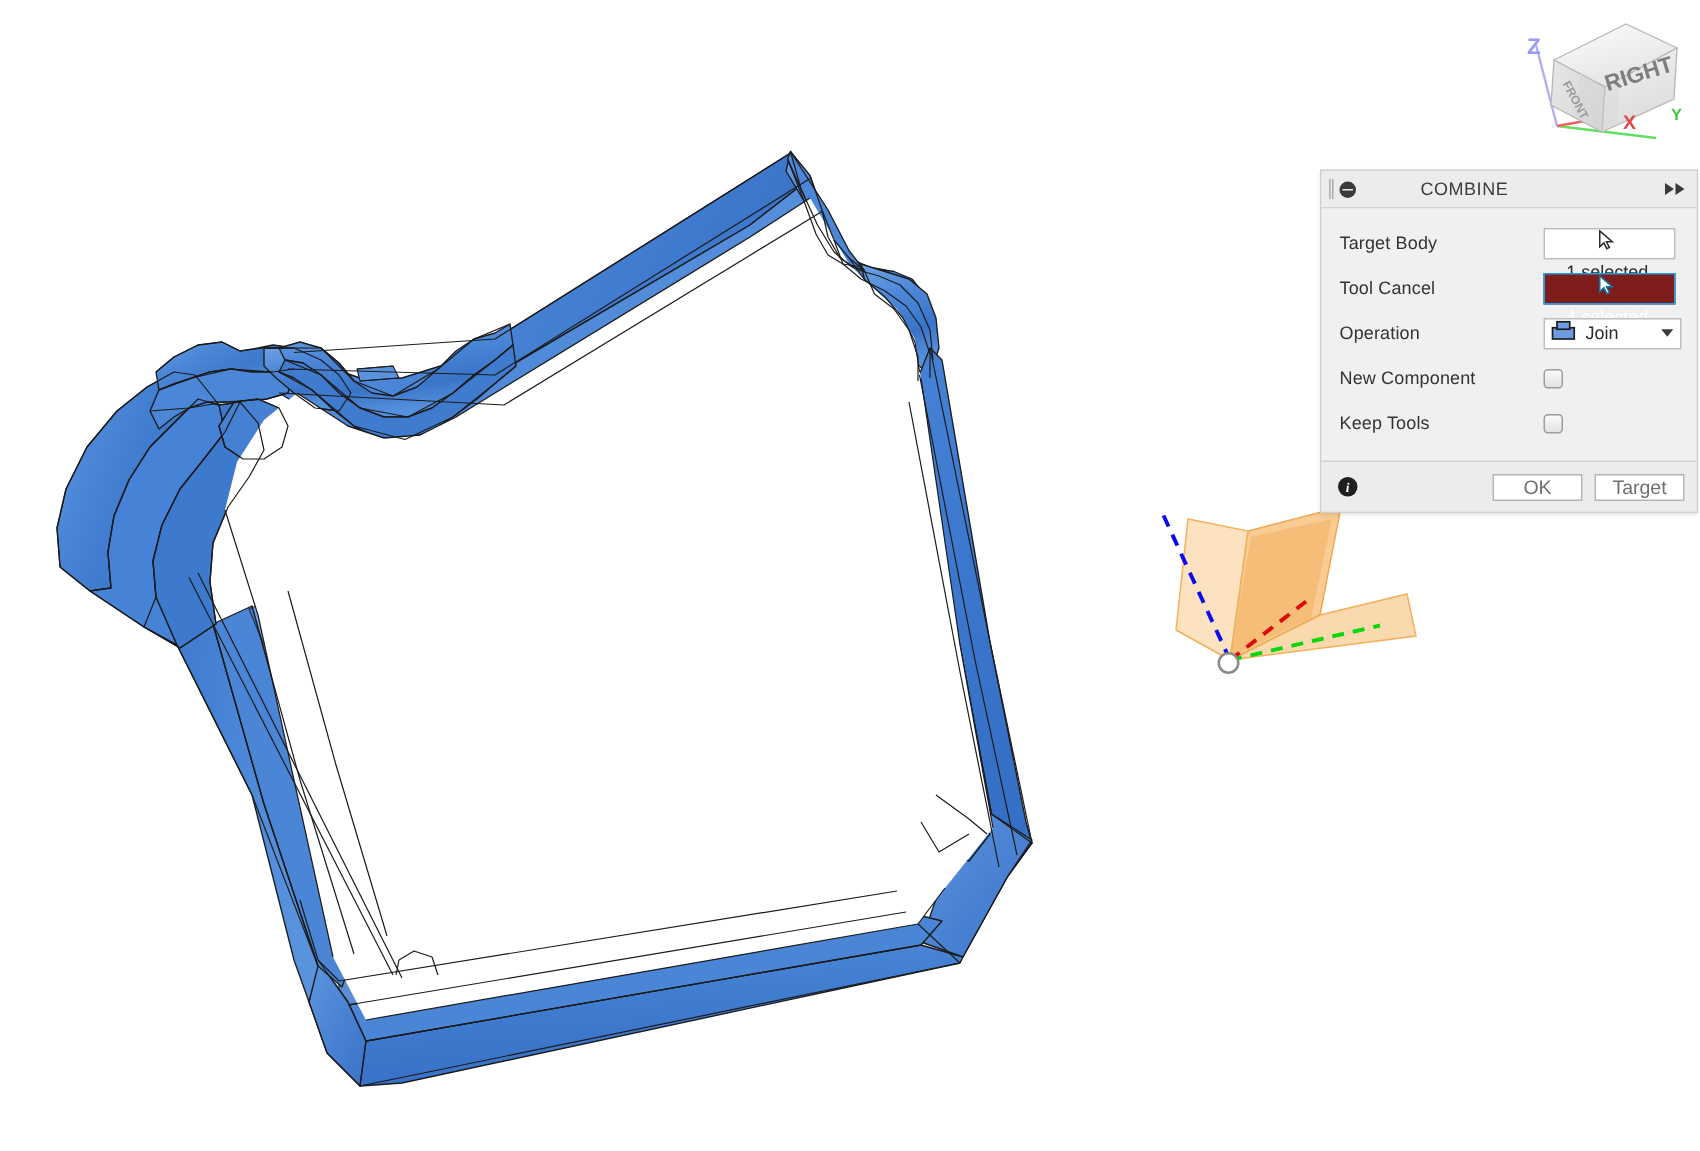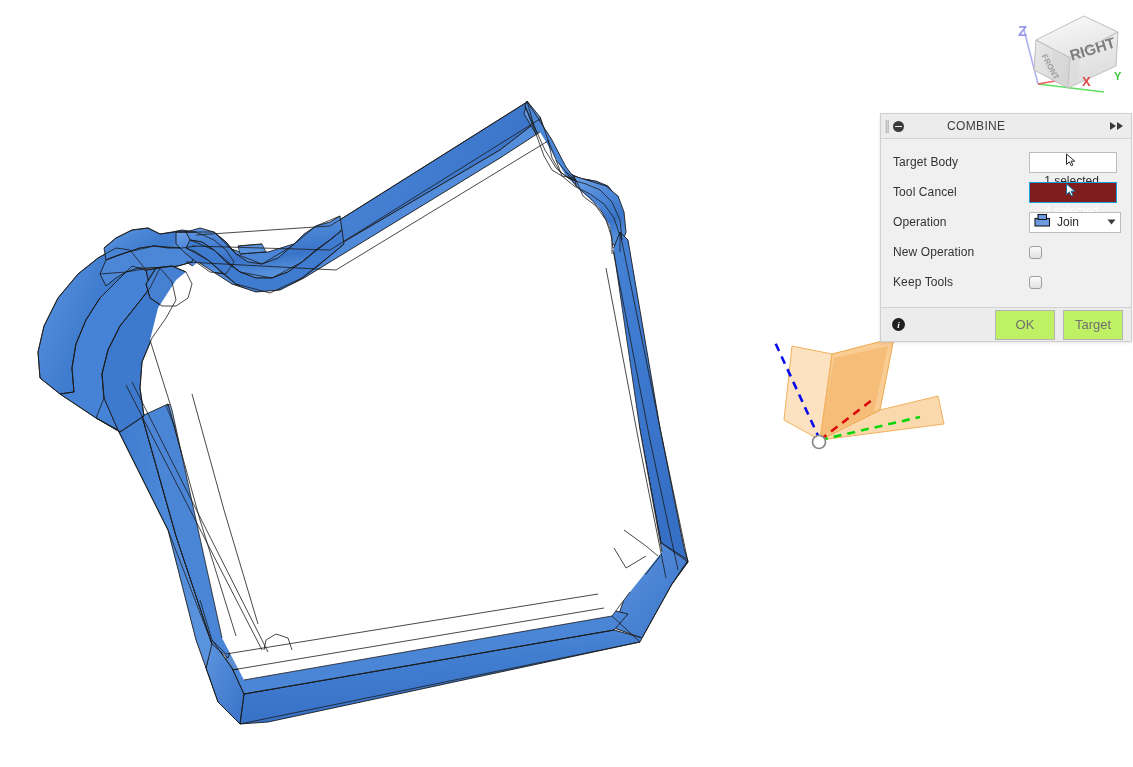--- a/index.html
+++ b/index.html
@@ -196,24 +196,24 @@
     font-style: italic;
     display: flex;
     align-items: center;
     justify-content: center;
     font-family: "Liberation Serif", serif;
     cursor: pointer;
     flex: 0 0 auto;
   }
   .footer-spacer { flex: 1 1 auto; }
   .btn {
-    height: 30px;
+    height: 18px;
     min-width: 60px;
     box-sizing: border-box;
-    background: #bef264;
+    background: #ffffff;
     border: 1px solid #b4b4b4;
     color: #707070;
     font-size: 13px;
     font-family: "Liberation Sans", sans-serif;
     display: flex;
     align-items: center;
     justify-content: center;
     cursor: pointer;
     margin-left: 8px;
   }
@@ -584,21 +584,21 @@
         <span class="combo-value">Join</span>
         <span class="combo-caret">
           <svg width="9" height="6" viewBox="0 0 9 6">
             <polygon points="0.5,0.5 8.5,0.5 4.5,5.5" fill="#3a3a3a"></polygon>
           </svg>
         </span>
       </span>
     </div>
 
     <div class="row">
-      <span class="row-label">New Operation</span>
+      <span class="row-label">New Component</span>
       <span class="checkbox"></span>
     </div>
 
     <div class="row">
       <span class="row-label">Keep Tools</span>
       <span class="checkbox"></span>
     </div>
   </div>
 
   <div class="panel-footer">

